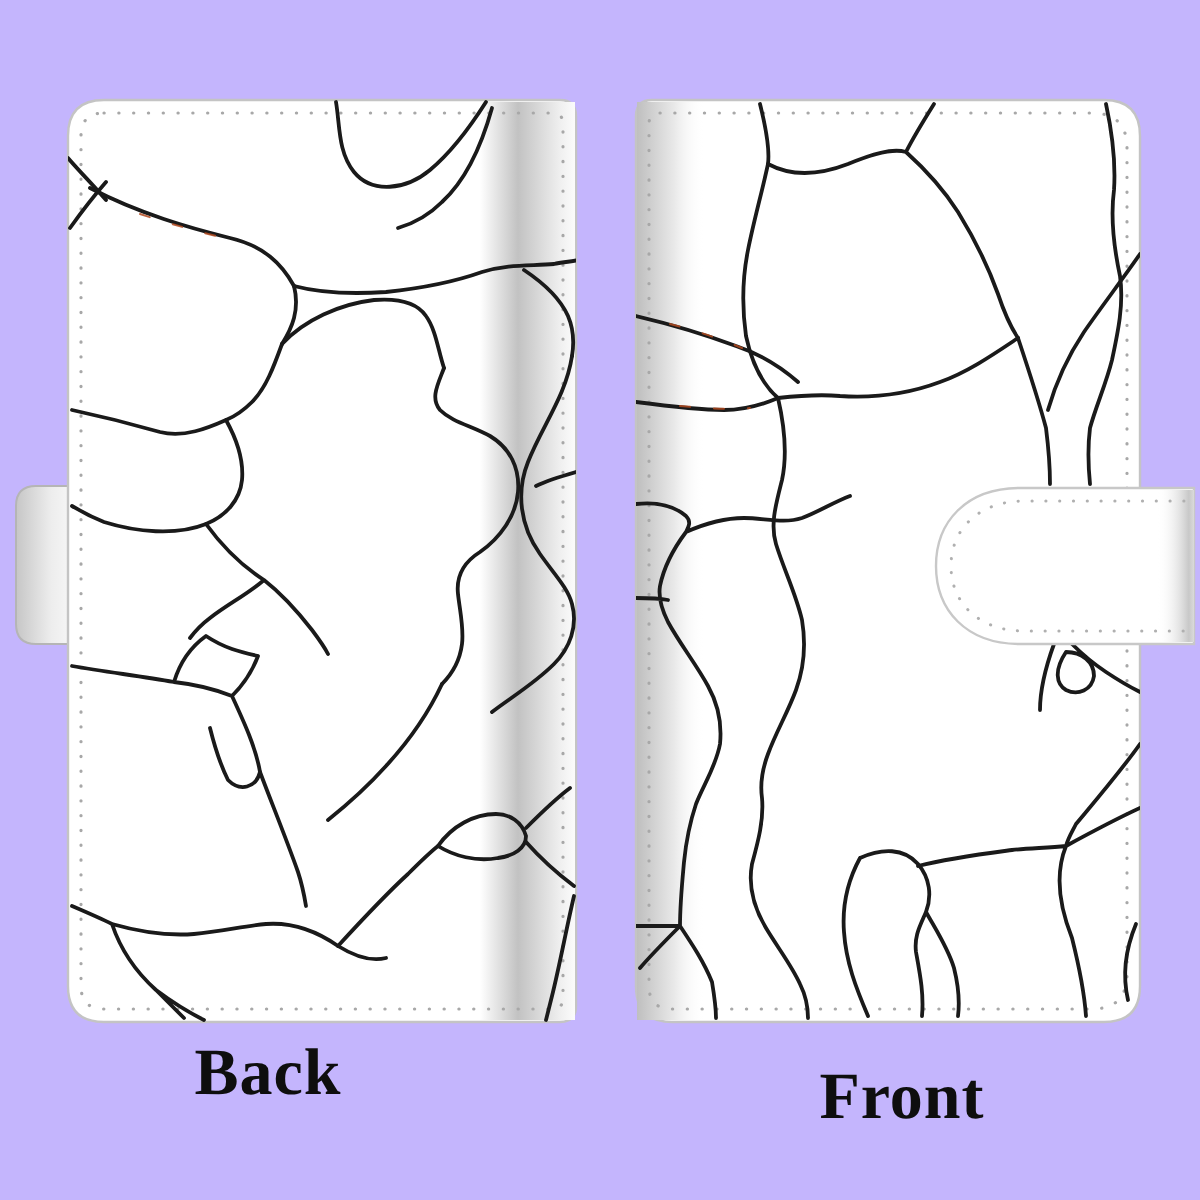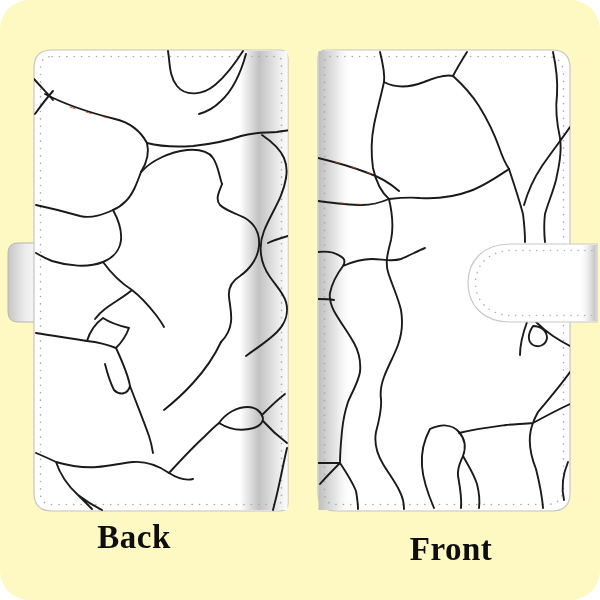--- a/index.html
+++ b/index.html
@@ -1,17 +1,17 @@
 <!DOCTYPE html>
 <html><head>
 <meta charset="utf-8">
 <style>
   html,body{margin:0;padding:0;}
   body{width:600px;height:600px;background:#ffffff;font-family:"Liberation Sans",sans-serif;}
-  .canvas{position:relative;width:600px;height:600px;background:#fef9c3;overflow:hidden;border-radius:29px;}
+  .canvas{position:relative;width:600px;height:600px;background:#c4b5fd;overflow:hidden;}
   .art{position:absolute;left:0;top:0;}
   .panel-label{
     position:absolute;top:519px;width:160px;text-align:center;
     font-family:"Liberation Serif","DejaVu Serif",serif;
     font-weight:bold;font-size:33px;line-height:36px;color:#0e0e0e;
     letter-spacing:0.5px;
   }
   .label-back{left:54px;}
   .label-front{left:371px;margin-top:12px;}
   .notes{

